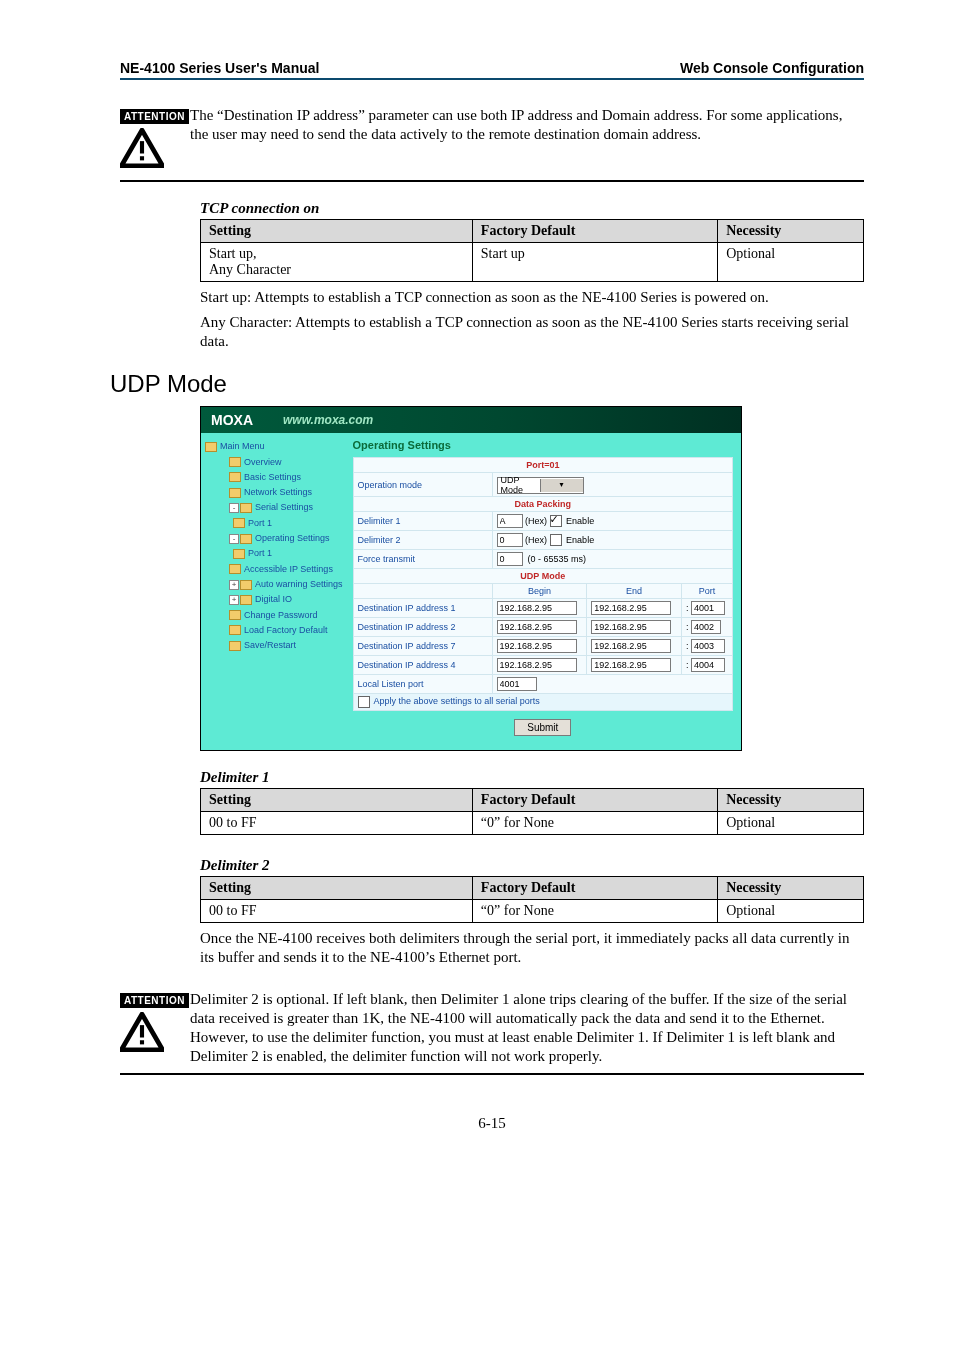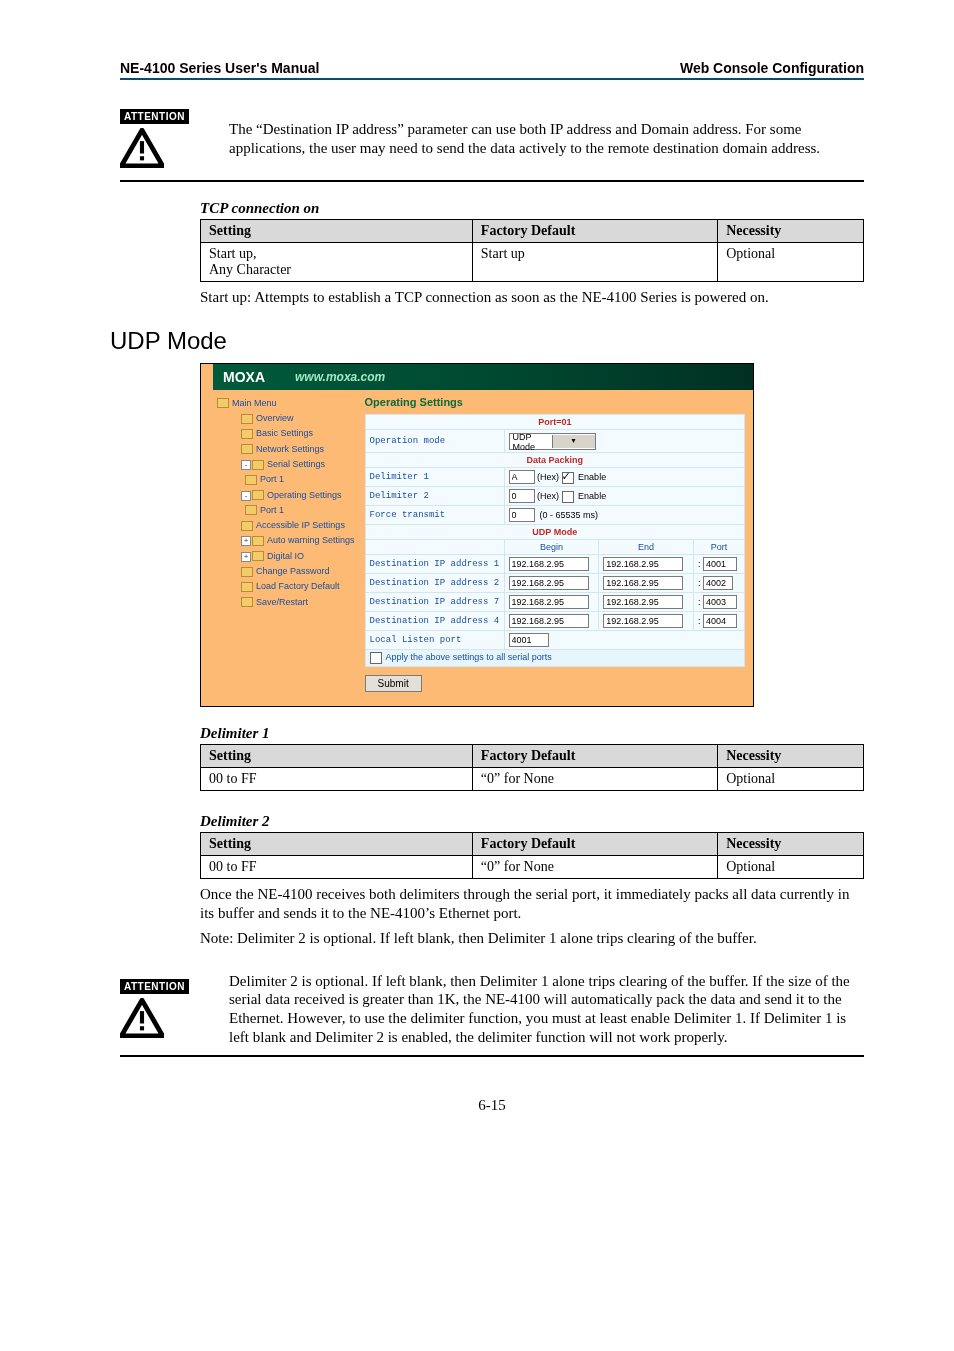--- a/index.html
+++ b/index.html
@@ -21,22 +21,21 @@
     padding-bottom: 2px;
     font-family: Arial, Helvetica, sans-serif;
     font-weight: bold;
     font-size: 14px;
   }
   .attention-block {
     margin-top: 26px;
     border-bottom: 2px solid #000;
     padding-bottom: 8px;
     display: flex;
-    align-items: center;
-    gap: 39px;
+    align-items: flex-start;
   }
   .attention-left {
     flex: 0 0 70px;
   }
   .attention-label {
     background: #000;
     color: #fff;
     font-family: Arial, Helvetica, sans-serif;
     font-size: 10px;
     font-weight: bold;
@@ -90,25 +89,24 @@
     font-weight: normal;
     font-size: 24px;
     margin: 20px 0 8px -10px;
   }
 
   
   .webshot {
     width: 540px;
     border: 1px solid #000;
     margin: 0 auto 0 80px;
-    background: #fdba74;
+    background: #5eead4;
     font-family: Arial, Helvetica, sans-serif;
     font-size: 10px;
     overflow: hidden;
-    padding-left: 12px;
   }
   .webshot-header {
     height: 26px;
     display: flex;
     align-items: center;
     background: linear-gradient(to right, #005a3c 0%, #004830 55%, #003022 100%);
     padding: 0 10px;
   }
   .moxa-logo {
     color: #fff;
@@ -184,21 +182,20 @@
   td.section-head {
     background: #e6f6fc;
     text-align: center;
     font-weight: bold;
     color: #c02828;
   }
   td.lbl {
     width: 130px;
     background: #e6f6fc;
     color: #1a4fa2;
-    font-family: Liberation Mono, monospace;
   }
   .inp {
     border: 1px solid #7a7a7a;
     background: #fff;
     height: 14px;
     padding: 0 2px;
     font-family: Arial, Helvetica, sans-serif;
     font-size: 9px;
     box-sizing: border-box;
   }
@@ -243,21 +240,21 @@
     color:#1a4fa2;
     border:none;
   }
   .submit-btn {
     display:inline-block;
     border:1px solid #7a7a7a;
     background:#e4e0d8;
     padding:2px 12px;
     font-size:10px;
   }
-  .center-row { text-align:left; padding:8px 0 4px 0; }
+  .center-row { text-align:center; padding:8px 0 4px 0; }
 
   .page-num {
     text-align: center;
     font-size: 15px;
     margin-top: 40px;
   }
 </style>
 </head>
 <body>
 
@@ -292,20 +289,21 @@
         <td>
           <div>Start up,</div>
           <div>Any Character</div>
         </td>
         <td>Start up</td>
         <td>Optional</td>
       </tr>
     </tbody>
       </table>
     <div class="body-text">Start up: Attempts to establish a TCP connection as soon as the NE-4100 Series is powered on.</div>
+    <div class="body-text">Any Character: Attempts to establish a TCP connection as soon as the NE-4100 Series starts receiving serial data.</div>
   </div>
 
   <h2 class="udp">UDP Mode</h2>
 
   <div class="webshot">
     <div class="webshot-header">
       <span class="moxa-logo">MOXA</span>
       <span class="moxa-url">www.moxa.com</span>
     </div>
     <div class="webshot-body">
@@ -447,21 +445,20 @@
         <th>Necessity</th>
       </tr>
       <tr>
         <td>00 to FF</td>
         <td>“0” for None</td>
         <td>Optional</td>
       </tr>
     </tbody>
       </table>
     <div class="body-text">Once the NE-4100 receives both delimiters through the serial port, it immediately packs all data currently in its buffer and sends it to the NE-4100’s Ethernet port.</div>
-    <div class="body-text">Note: Delimiter 2 is optional. If left blank, then Delimiter 1 alone trips clearing of the buffer.</div>
   </div>
 
   <div class="attention-block" style="margin-top:24px">
     <div class="attention-left">
       <span class="attention-label">ATTENTION</span>
       <svg class="attention-icon" viewBox="0 0 64 56">
         <polygon points="32,2 62,54 2,54" fill="none" stroke="#000" stroke-width="7" stroke-linejoin="round"></polygon>
         <rect x="29" y="18" width="6" height="18" fill="#000"></rect>
         <rect x="29" y="40" width="6" height="6" fill="#000"></rect>
       </svg>

